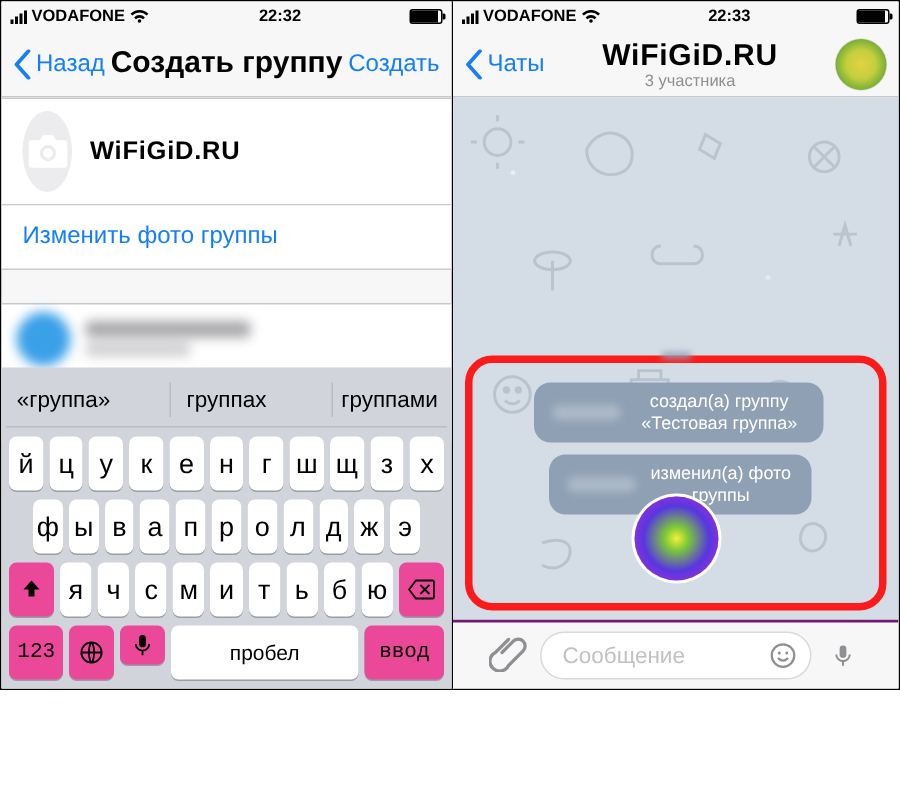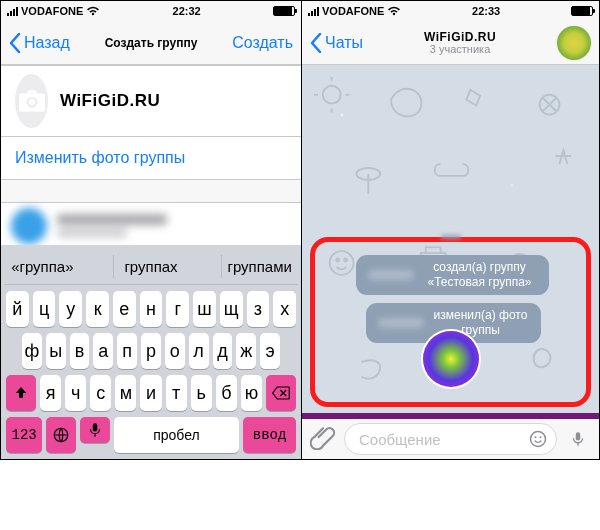--- a/index.html
+++ b/index.html
@@ -21,21 +21,21 @@
   .sigbars span:nth-child(3){height:7px} .sigbars span:nth-child(4){height:9px}
   .batt { width: 22px; height: 10px; border: 1px solid #000; border-radius: 2px; position: relative; }
   .batt::after{content:"";position:absolute;right:-3px;top:2px;width:2px;height:4px;background:#000;border-radius:0 1px 1px 0;}
   .batt i{display:block;height:100%;width:90%;background:#000;}
 
   
   .nav { height: 44px; display: flex; align-items: center; padding: 0 8px; border-bottom: 1px solid #c9c9cc; background:#f7f7f8; font-size: 16px; }
   .nav .back { color: #157efb; display: flex; align-items: center; font-size: 16px; }
   .nav .back svg { width: 12px; height: 20px; margin-right: 3px; }
   .nav .title-block { flex: 1; text-align: center; }
-  .nav .title { font-weight: 600; font-size: 12px; color:#000; }
+  .nav .title { font-weight: 600; font-size: 20px; color:#000; }
   .nav .subtitle { font-size: 11px; color:#8e8e93; margin-top:-1px; }
   .nav .action { color: #157efb; font-size: 16px; }
   .nav .avatar-btn { width: 34px; height: 34px; border-radius: 50%; background: radial-gradient(circle at 50% 50%, #e4d143 0%, #c3cf3e 40%, #6ea935 75%, #4b8a2a 100%); box-shadow: 0 0 0 0.5px rgba(0,0,0,.1);}
 
   
   .section-white { background:#fff; border-top:1px solid #c9c9cc; border-bottom:1px solid #c9c9cc; }
   .name-row { display:flex; align-items:center; height:70px; padding:0 14px; gap:12px;}
   .photo-placeholder { width:54px; height:54px; border-radius:50%; background:#ececee; display:flex; align-items:center; justify-content:center;}
   .photo-placeholder svg{ width:26px; height:22px; fill:#fff;}
   .group-name-input { flex:1; border:none; outline:none; font-family: Arial, sans-serif; font-size:17px; font-weight: bold; letter-spacing: .5px; color:#000; background:transparent;}
@@ -74,21 +74,21 @@
   .doodle { position:absolute; stroke:#b7c1cb; fill:none; stroke-width:2; opacity:.9; }
   .date-pill { position:absolute; left:50%; transform:translateX(-50%); top:4px; font-size:11px; color:#fff; background:#8fa0b5; padding:2px 10px; border-radius:10px; filter: blur(2px); z-index:2;}
   .hl-box { position:absolute; left:8px; right:8px; bottom:6px; height:170px; border:5px solid #fc1b1b; border-radius:18px; z-index:3; }
   .svc { position:absolute; background:#8fa0b5; color:#fff; font-size:12px; border-radius:11px; padding:5px 12px; display:flex; align-items:center; gap:8px; z-index:2; line-height:1.25; text-align:center; max-width:240px;}
   .svc .bl { width:46px; height:10px; background:#adbac8; border-radius:5px; filter:blur(3px); flex:none;}
   .svc1 { top:24px; right:24px; left:28px; justify-content:center;}
   .svc2 { top:72px; right:32px; left:38px; justify-content:center;}
   .chat-photo-msg { position:absolute; top:100px; left:50%; transform:translateX(-50%); width:56px; height:56px; border-radius:50%;
      background: radial-gradient(circle at 50% 50%, #f3ef3a 0%, #7cc938 20%, #5637e0 55%, #9a2fd8 80%, #c6b93a 100%); box-shadow:0 0 0 2px #fff; z-index:2;}
 
-  .input-bar { height:46px; background:#f7f7f8; border-top:6px solid #701a75; display:flex; align-items:center; padding:0 8px; gap:8px;}
+  .input-bar { height:46px; background:#f7f7f8; border-top:2px solid #701a75; display:flex; align-items:center; padding:0 24px; gap:8px;}
   .attach svg { width:26px; height:26px; fill:none; stroke:#8e8e93; stroke-width:2; }
   .msg-input { flex:1; height:32px; border:1px solid #d9d9dc; border-radius:16px; padding:0 40px 0 14px; font-size:15px; color:#c1c1c4; display:flex; align-items:center; background:#fff; position:relative;}
   .sticker-ico{ position:absolute; right:8px; top:50%; transform:translateY(-50%); width:20px; height:20px; }
   .mic { width:26px; height:26px; display:flex; align-items:center; justify-content:center;}
 
   .svc-txt { white-space: normal; }
   .hl-area { position:absolute; left:13px; right:13px; bottom:11px; height:160px;}
 </style>
 </head>
 <body>

